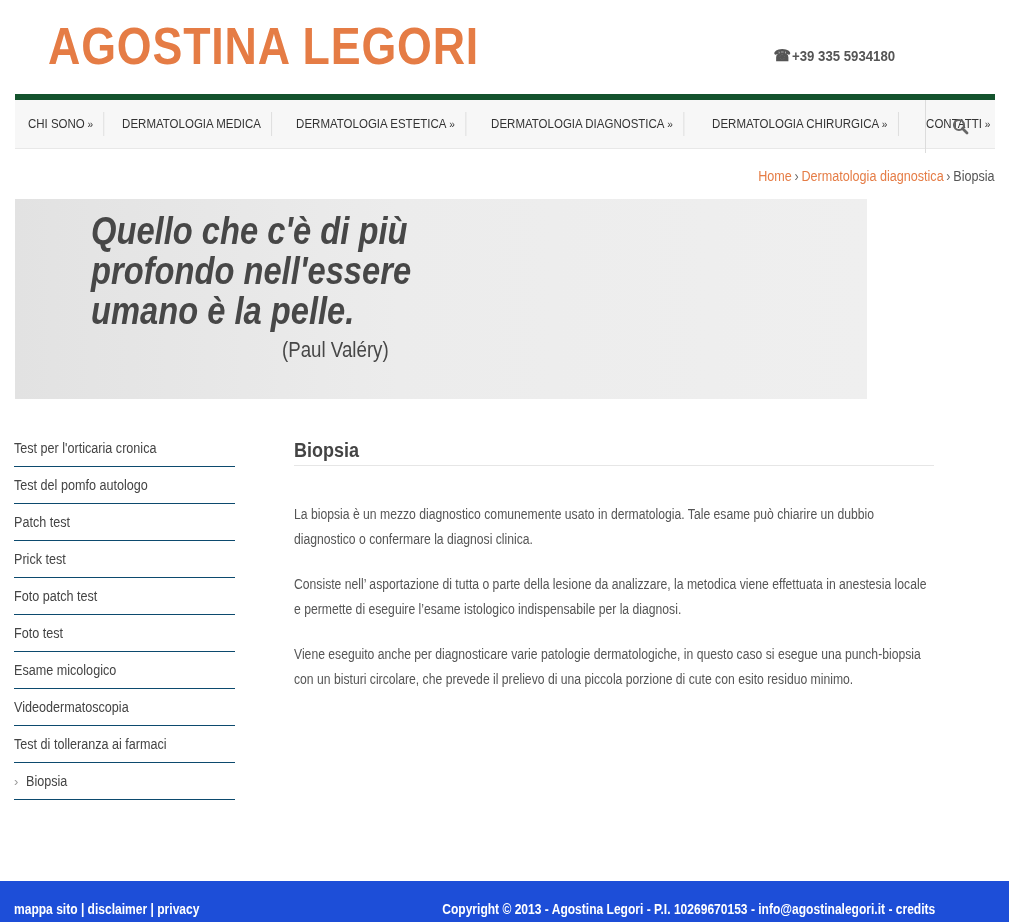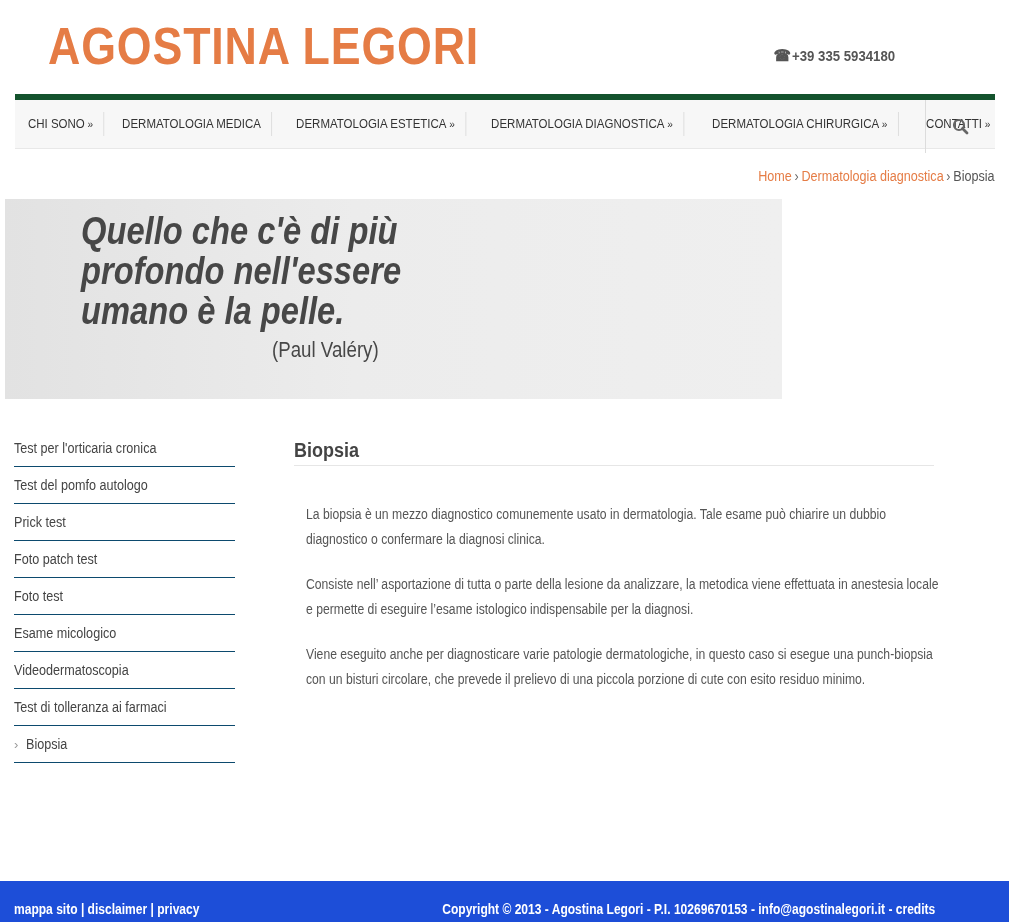--- a/index.html
+++ b/index.html
@@ -16,33 +16,33 @@
   .nav-item.first { padding-left: 14px; }
   .nav-item.last { border-right: none; }
   .nav-item .raquo { font-size: 11px; margin-left: 3px; }
   .nav-search { position: absolute; right: 0; top: 0; width: 70px; height: 53px; border-left: 1px solid #dcdcdc; display: flex; align-items: center; justify-content: center; cursor: pointer; }
 
   .breadcrumb { position: absolute; right: 14px; top: 168px; font-size: 14px; white-space: nowrap; transform: scaleX(0.9); transform-origin: right top; }
   .breadcrumb .bc-link { color: #e57c45; cursor: pointer; }
   .breadcrumb .bc-sep { color: #666; margin: 0 3px; }
   .breadcrumb .bc-current { color: #555; }
 
-  .banner { position: absolute; left: 5px; top: 199px; width: 777px; height: 200px; background: linear-gradient(90deg, #e2e2e2 0%, #ececec 45%, #efefef 100%); }
+  .banner { position: absolute; left: 15px; top: 199px; width: 852px; height: 200px; background: linear-gradient(90deg, #e2e2e2 0%, #ececec 45%, #efefef 100%); }
   .quote { position: absolute; left: 76px; top: 12px; font-weight: bold; font-style: italic; font-size: 38px; line-height: 40px; color: #474747; transform: scaleX(0.86); transform-origin: left top; white-space: nowrap; }
   .quote-author { position: absolute; left: 267px; top: 138px; font-size: 22px; color: #474747; transform: scaleX(0.85); transform-origin: left top; white-space: nowrap; }
 
   .sidebar { position: absolute; left: 14px; top: 430px; width: 221px; }
   .side-item { height: 37px; border-bottom: 1px solid #0c4a6e; font-size: 14px; color: #444; line-height: 36px; white-space: nowrap; cursor: pointer; }
   .side-item span.lbl { display: inline-block; transform: scaleX(0.9); transform-origin: left center; }
   .side-item .chev { color: #999; font-size: 13px; margin-right: 8px; display: inline-block; }
 
   .content { position: absolute; left: 294px; top: 430px; width: 640px; }
   .content-title { font-size: 20px; color: #444; height: 36px; line-height: 40px; border-bottom: 1px solid #e6e6e6; transform-origin: left top; }
   .content-title span { display: inline-block; transform: scaleX(0.9); transform-origin: left center; }
-  .para { font-size: 14px; line-height: 25px; color: #555; white-space: nowrap; margin-left: 12px; }
+  .para { font-size: 14px; line-height: 25px; color: #555; white-space: nowrap; }
   .para span { display: block; transform: scaleX(0.87); transform-origin: left top; }
   .p1 { margin-top: 36px; }
   .p2, .p3 { margin-top: 20px; }
 
   .footer { position: absolute; left: 0; top: 881px; width: 1009px; height: 56px; background: #1d4ed8; }
   .footer-left { position: absolute; left: 14px; top: 20px; font-size: 14px; font-weight: bold; color: #fff; white-space: nowrap; transform: scaleX(0.86); transform-origin: left top; }
   .footer-right { position: absolute; right: 74px; top: 20px; font-size: 14px; font-weight: bold; color: #fff; white-space: nowrap; transform: scaleX(0.86); transform-origin: right top; }
   .footer a, .footer .flink { color: #fff; cursor: pointer; }
 </style>
 </head>
@@ -91,20 +91,21 @@
     <div>Quello che c'è di più</div>
     <div>profondo nell'essere</div>
     <div>umano è la pelle.</div>
   </div>
   <div class="quote-author">(Paul Valéry)</div>
 </div>
 
 <aside class="sidebar">
   <div class="side-item"><span class="lbl">Test per l'orticaria cronica</span></div>
   <div class="side-item"><span class="lbl">Test del pomfo autologo</span></div>
+  <div class="side-item"><span class="lbl">Patch test</span></div>
   <div class="side-item"><span class="lbl">Prick test</span></div>
   <div class="side-item"><span class="lbl">Foto patch test</span></div>
   <div class="side-item"><span class="lbl">Foto test</span></div>
   <div class="side-item"><span class="lbl">Esame micologico</span></div>
   <div class="side-item"><span class="lbl">Videodermatoscopia</span></div>
   <div class="side-item"><span class="lbl">Test di tolleranza ai farmaci</span></div>
   <div class="side-item"><span class="chev">›</span><span class="lbl">Biopsia</span></div>
 </aside>
 
 <main class="content">

